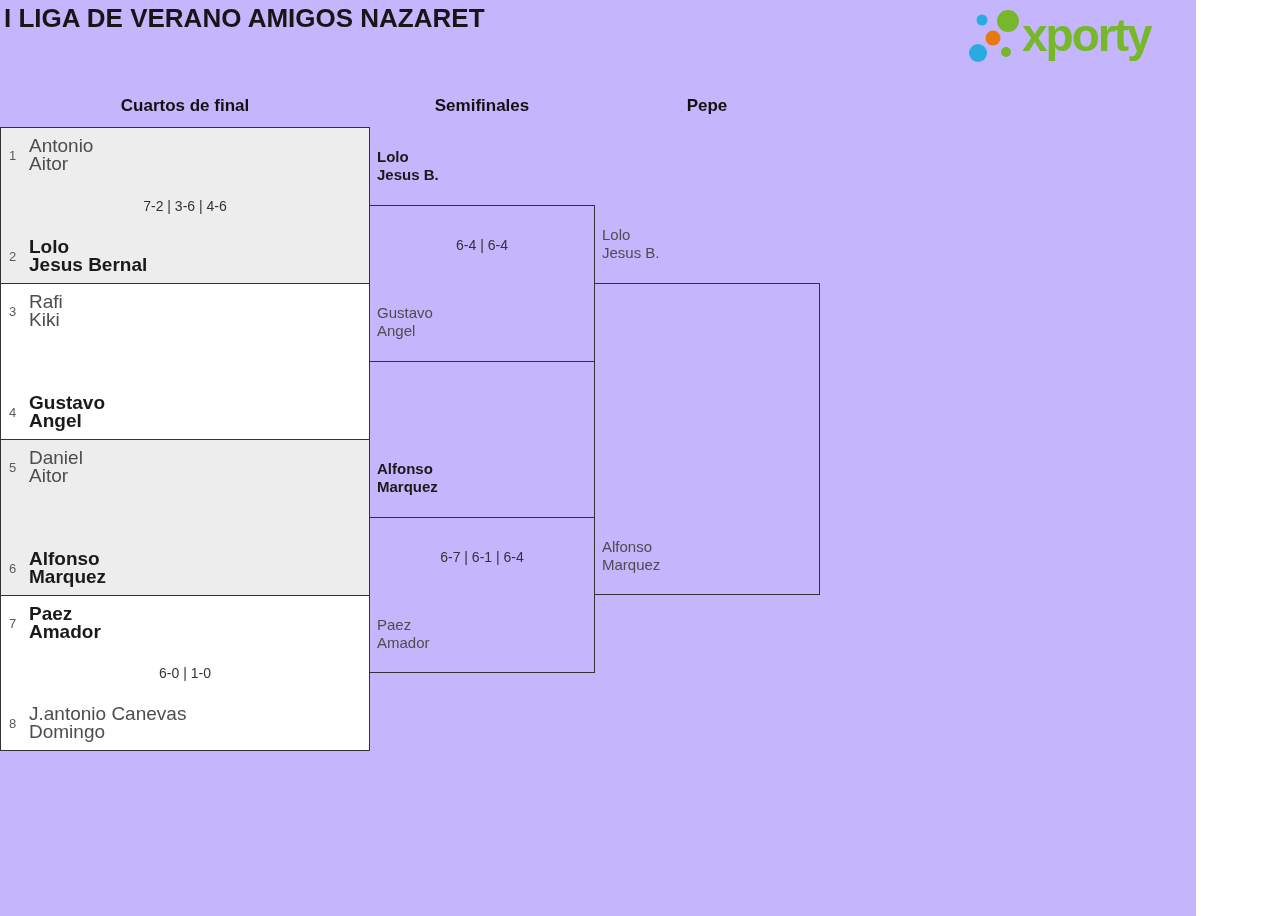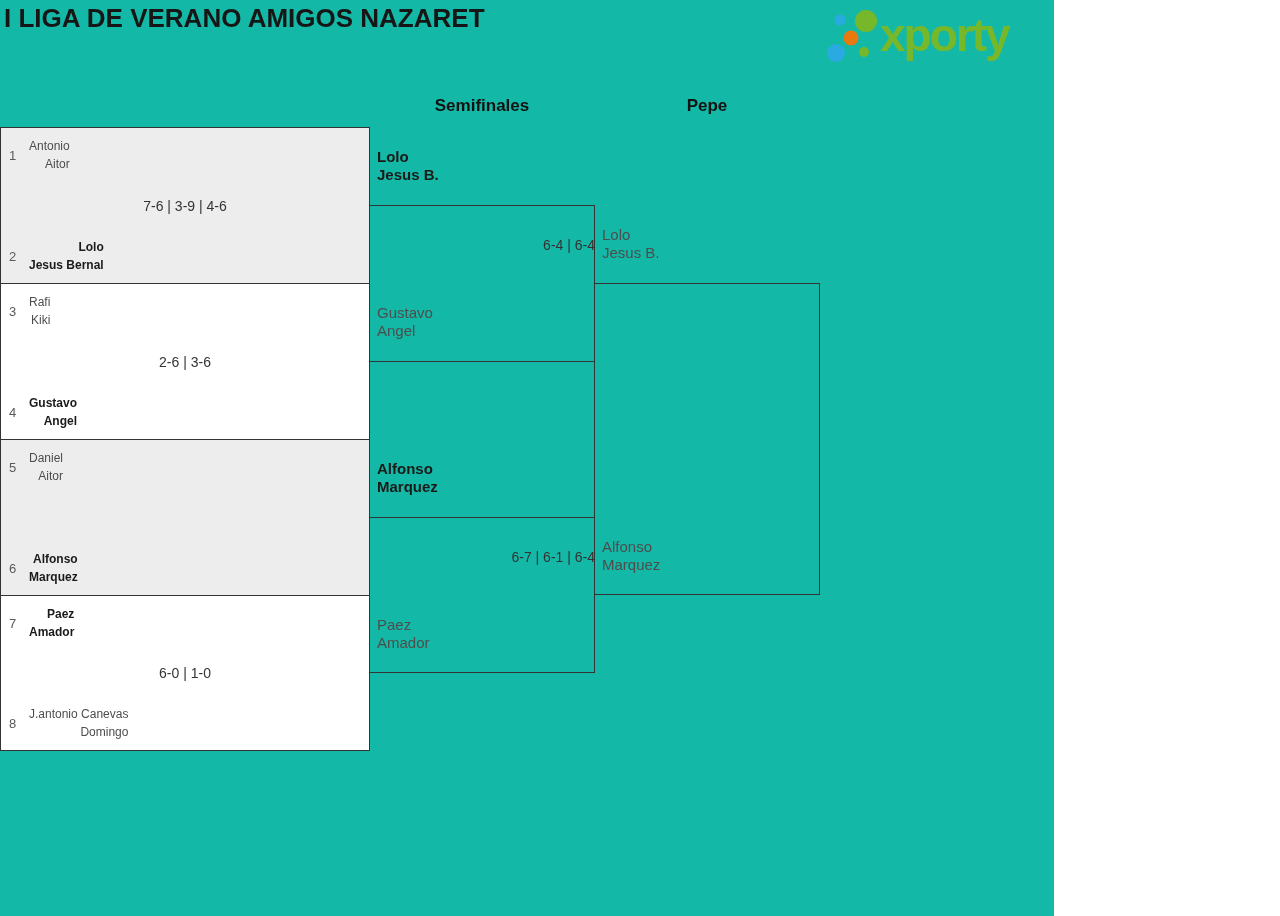--- a/index.html
+++ b/index.html
@@ -1,18 +1,18 @@
 <!DOCTYPE html>
 <html><head>
 <meta charset="utf-8">
 <style>
   * { margin:0; padding:0; box-sizing:border-box; }
   html,body { background:#fff; }
   body { font-family:"Liberation Sans","DejaVu Sans",sans-serif; }
-  .page { position:relative; width:1054px; height:916px; background:#14b8a6; overflow:hidden; }
+  .page { position:relative; width:1196px; height:916px; background:#c4b5fd; overflow:hidden; }
 
   
   .titles { position:absolute; left:4px; top:2px; }
   .title-line { font-size:26px; line-height:33px; font-weight:700; color:#161616; letter-spacing:0; }
 
   .logo { position:absolute; right:5px; top:4px; display:block; text-decoration:none; }
 
   
   .round-header { position:absolute; top:96px; text-align:center; font-size:17px; font-weight:700; color:#121212; }
   .rh-qf { left:0; width:370px; }
@@ -24,28 +24,28 @@
   .match-qf { left:0; width:370px; height:157px; }
   .match-qf.shaded { background:#ededed; }
   .sf-box { left:369px; width:226px; height:157px; background:transparent; }
   .final-box { left:594px; width:226px; height:312px; background:transparent; }
 
   
   .team { position:absolute; left:8px; display:flex; align-items:center; }
   .team.top { top:9px; }
   .team.bottom { bottom:9px; }
   .seed { width:16px; margin-right:4px; font-size:13px; color:#5a5a5a; text-align:left; flex:none; }
-  .names { font-size:12px; line-height:18px; color:#4d4d4d;text-align:right; }
+  .names { font-size:19px; line-height:18px; color:#4d4d4d; }
   .names.winner { font-weight:700; color:#1a1a1a; }
   .names div { white-space:nowrap; }
 
   
   .score { color:#333; font-size:14px; }
   .score.in-box { position:absolute; left:0; right:0; top:50%; transform:translateY(-50%); text-align:center; }
-  .score.floating { position:absolute; left:369px; width:226px; text-align:right; }
+  .score.floating { position:absolute; left:369px; width:226px; text-align:center; }
 
   
   .pair-label { position:absolute; font-size:15px; line-height:18px; color:#4d4d4d; }
   .pair-label.winner { font-weight:700; color:#1a1a1a; }
   .pair-label div { white-space:nowrap; }
 </style>
 </head>
 <body>
 
 <div class="page">
@@ -58,50 +58,50 @@
     <svg width="226" height="64" viewBox="0 0 226 64" xmlns="http://www.w3.org/2000/svg">
       <circle cx="17" cy="16" r="5.5" fill="#29abe2"></circle>
       <circle cx="43" cy="17" r="11" fill="#76b82a"></circle>
       <circle cx="28" cy="34" r="7.5" fill="#e8790f"></circle>
       <circle cx="13" cy="49" r="9" fill="#29abe2"></circle>
       <circle cx="41" cy="48" r="5" fill="#76b82a"></circle>
       <text x="57" y="47" font-size="46" font-weight="bold" letter-spacing="-2" font-family="Liberation Sans, DejaVu Sans, sans-serif" fill="#76b82a">xporty</text>
     </svg>
   </a>
 
+  <div class="round-header rh-qf">Cuartos de final</div>
   <div class="round-header rh-sf">Semifinales</div>
   <div class="round-header rh-f">Pepe</div>
 
   <div class="box match-qf shaded" style="top:127px">
     <div class="team top">
       <span class="seed">1</span>
       <span class="names">
         <div>Antonio</div>
         <div>Aitor</div>
       </span>
     </div>
-    <div class="score in-box">7-6 | 3-9 | 4-6</div>
+    <div class="score in-box">7-2 | 3-6 | 4-6</div>
     <div class="team bottom">
       <span class="seed">2</span>
       <span class="names winner">
         <div>Lolo</div>
         <div>Jesus Bernal</div>
       </span>
     </div>
   </div>
 
   <div class="box match-qf" style="top:283px">
     <div class="team top">
       <span class="seed">3</span>
       <span class="names">
         <div>Rafi</div>
         <div>Kiki</div>
       </span>
     </div>
-    <div class="score in-box">2-6 | 3-6</div>
     <div class="team bottom">
       <span class="seed">4</span>
       <span class="names winner">
         <div>Gustavo</div>
         <div>Angel</div>
       </span>
     </div>
   </div>
 
   <div class="box match-qf shaded" style="top:439px">

